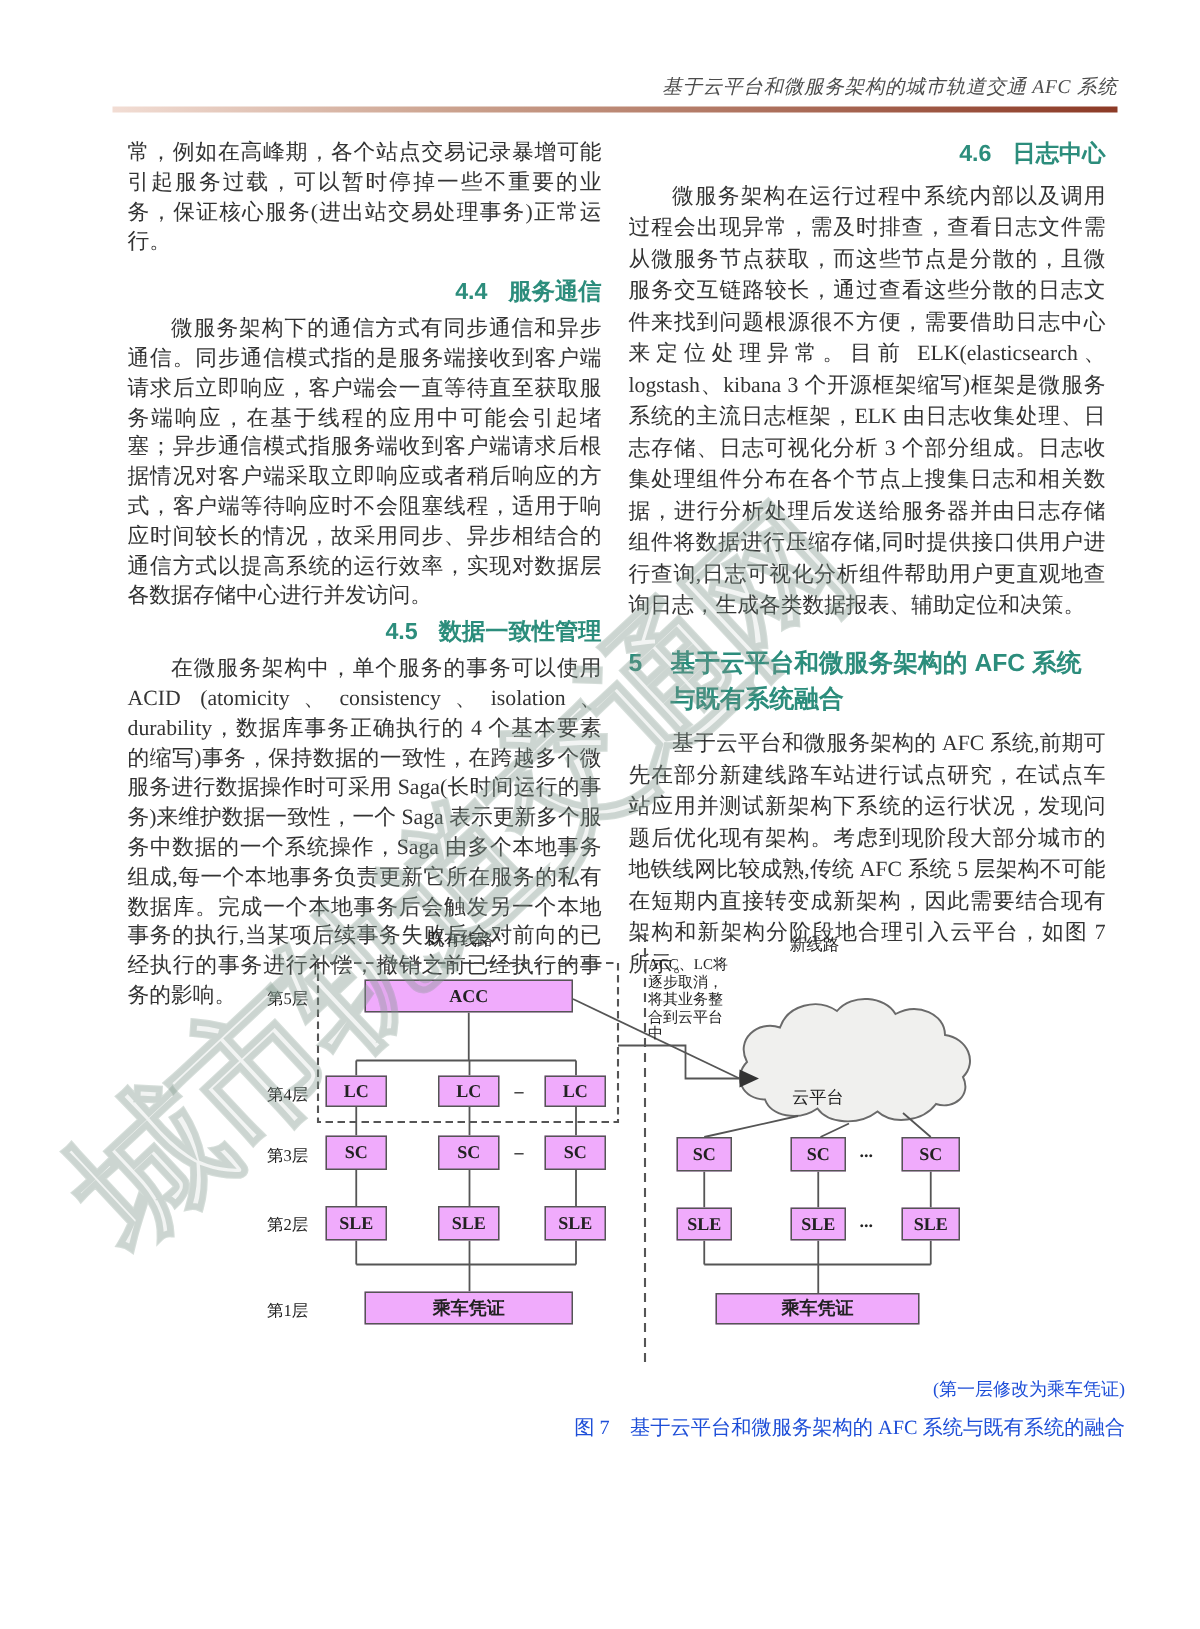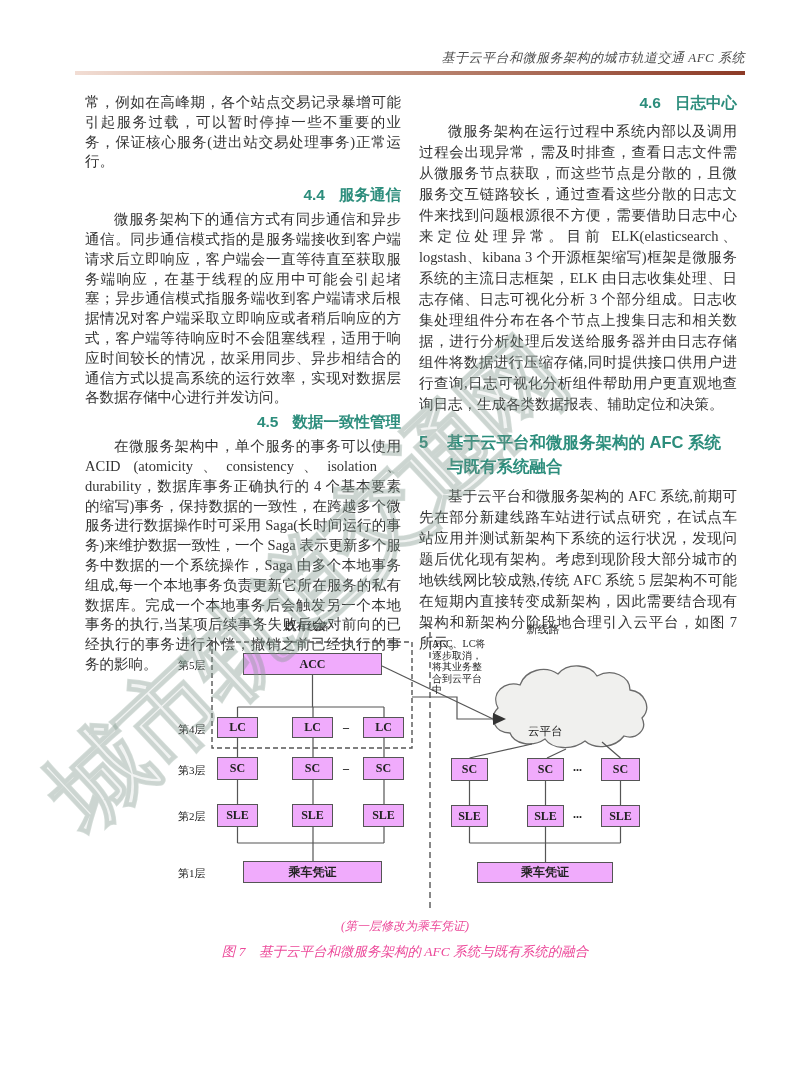--- a/index.html
+++ b/index.html
@@ -62,21 +62,21 @@
   .dlabel{ position:absolute; font-size:11px; color:#222; }
   .dtoplabel{ position:absolute; font-size:11px; color:#222; width:80px; text-align:center; }
   .dsep{ position:absolute; font-size:12px; color:#222; font-weight:600; }
   .annot{
     position:absolute; left:332px; top:20px; width:56px;
     font-size:10px; line-height:11.5px; color:#222; text-align:left;
   }
   .cloud-text{ position:absolute; left:428px; top:106px; width:80px; text-align:left;
     font-size:11.5px; color:#222; }
   
-  .cap{ position:absolute; left:60px; width:690px; text-align:center; color:#ec4899;font-style:italic; }
+  .cap{ position:absolute; left:60px; width:690px; text-align:right; color:#1d4ed8; }
   .cap-note{ top:918px; font-size:12px; }
   .cap-zh  { top:943px; font-size:13.5px; }
   .cap-en  { top:964px; font-size:13px; }
   
   .footer-pill{
     position:absolute; left:585px; top:1017px; width:152px; height:28px;
     background:#f2c5a4; border-radius:14px;
   }
   .footer-inner{
     position:absolute; left:3px; top:3px; width:124px; height:22px;

